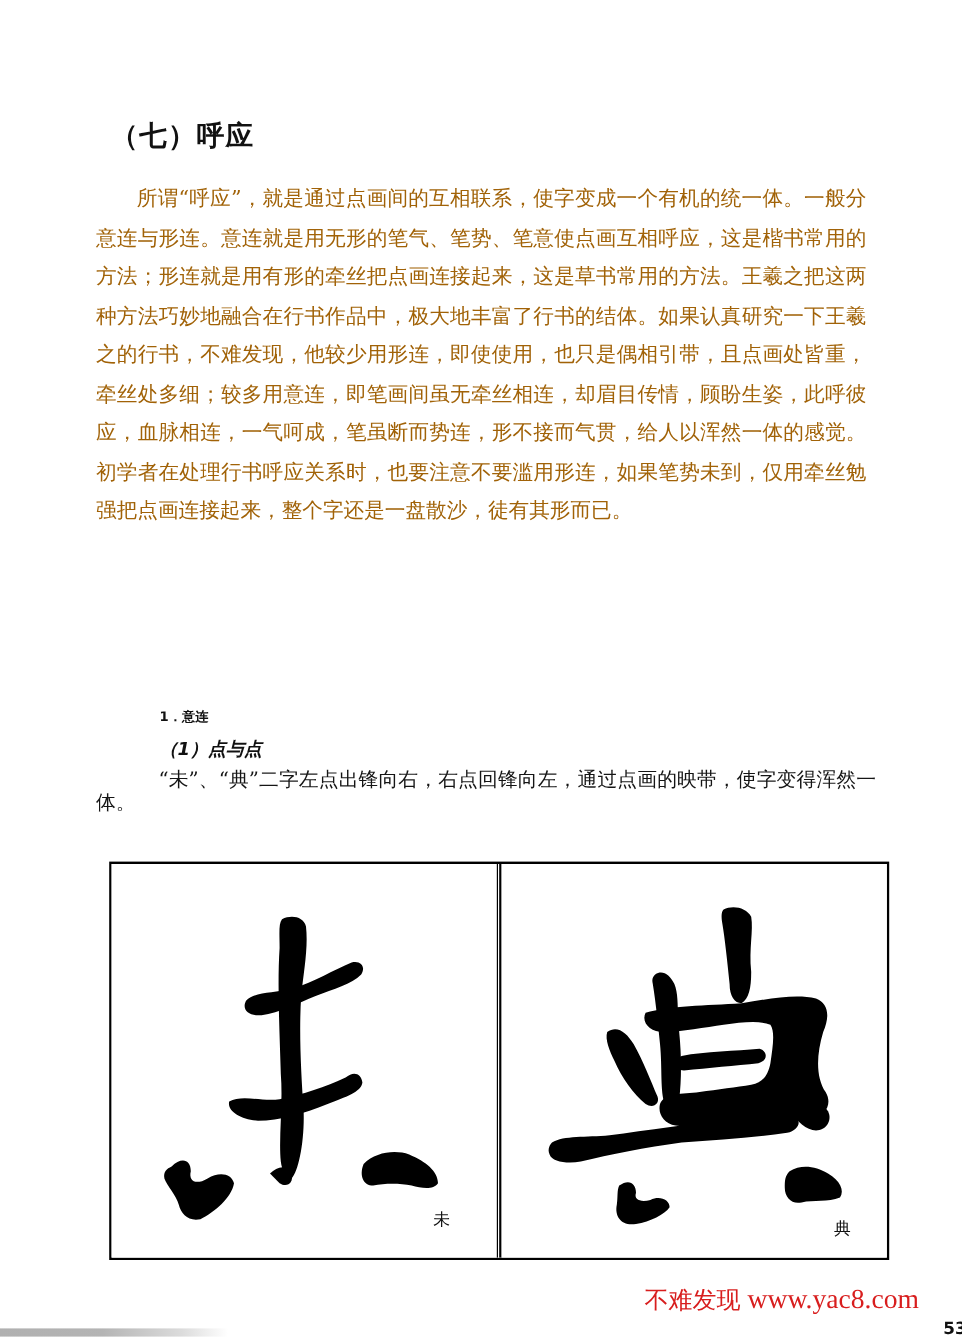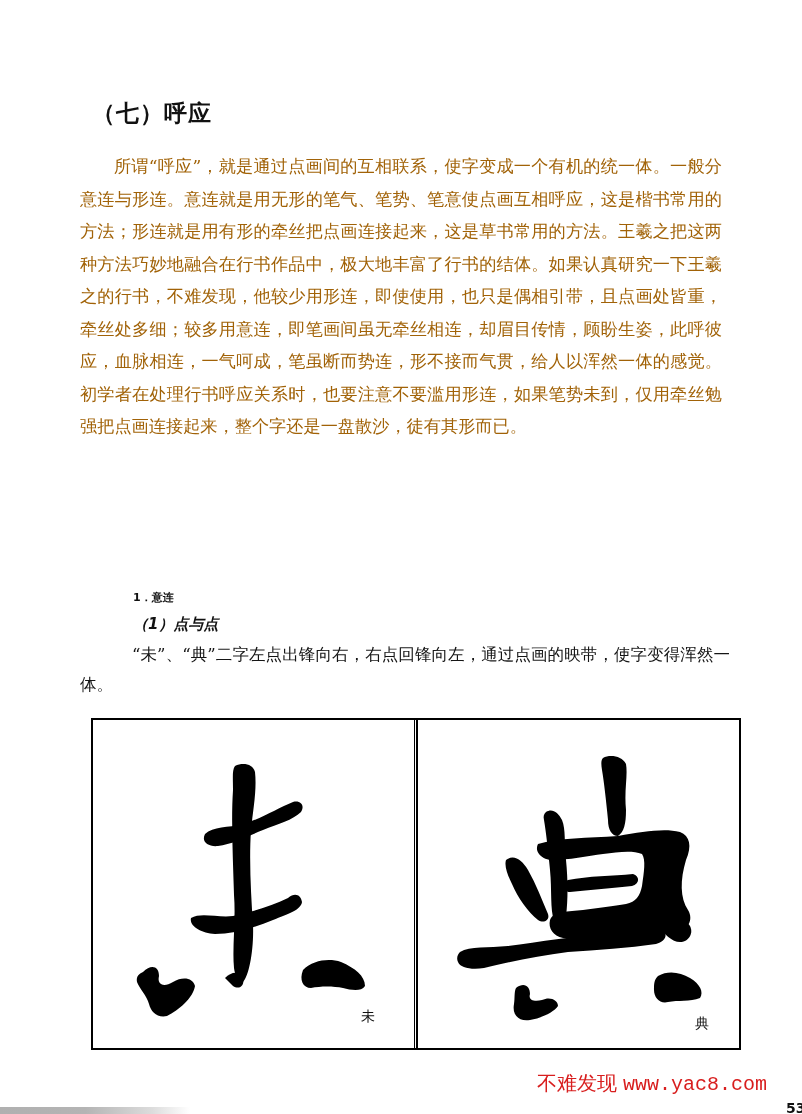--- a/index.html
+++ b/index.html
@@ -53,21 +53,21 @@
       font-weight: bold;
       color: #111;
       font-style: italic;
     }
     .para2 {
       position: absolute;
       left: 80px;
       top: 640px;
       width: 650px;
       font-size: 16.5px;
-      line-height: 30px;
+      line-height: 19px;
       text-align: justify;
       text-indent: 52px;
       margin: 0;
       font-family: "DejaVu Serif", serif;
       color: #151515;
     }
     .frame {
       position: absolute;
       left: 91px;
       top: 718px;
@@ -111,22 +111,22 @@
     .watermark {
       position: absolute;
       left: 537px;
       top: 1070px;
       font-size: 20px;
       color: #d81e1e;
       font-family: "DejaVu Serif", serif;
       white-space: nowrap;
     }
     .watermark .url {
-      font-family: Liberation Mono, monospace;
-      font-size: 20px;
+      font-family: Liberation Serif, serif;
+      font-size: 23px;
       margin-left: 6px;
       margin-top: 36px;
     }
     .page-number {
       position: absolute;
       left: 786px;
       top: 1100px;
       font-size: 14px;
       font-weight: bold;
       color: #111;

